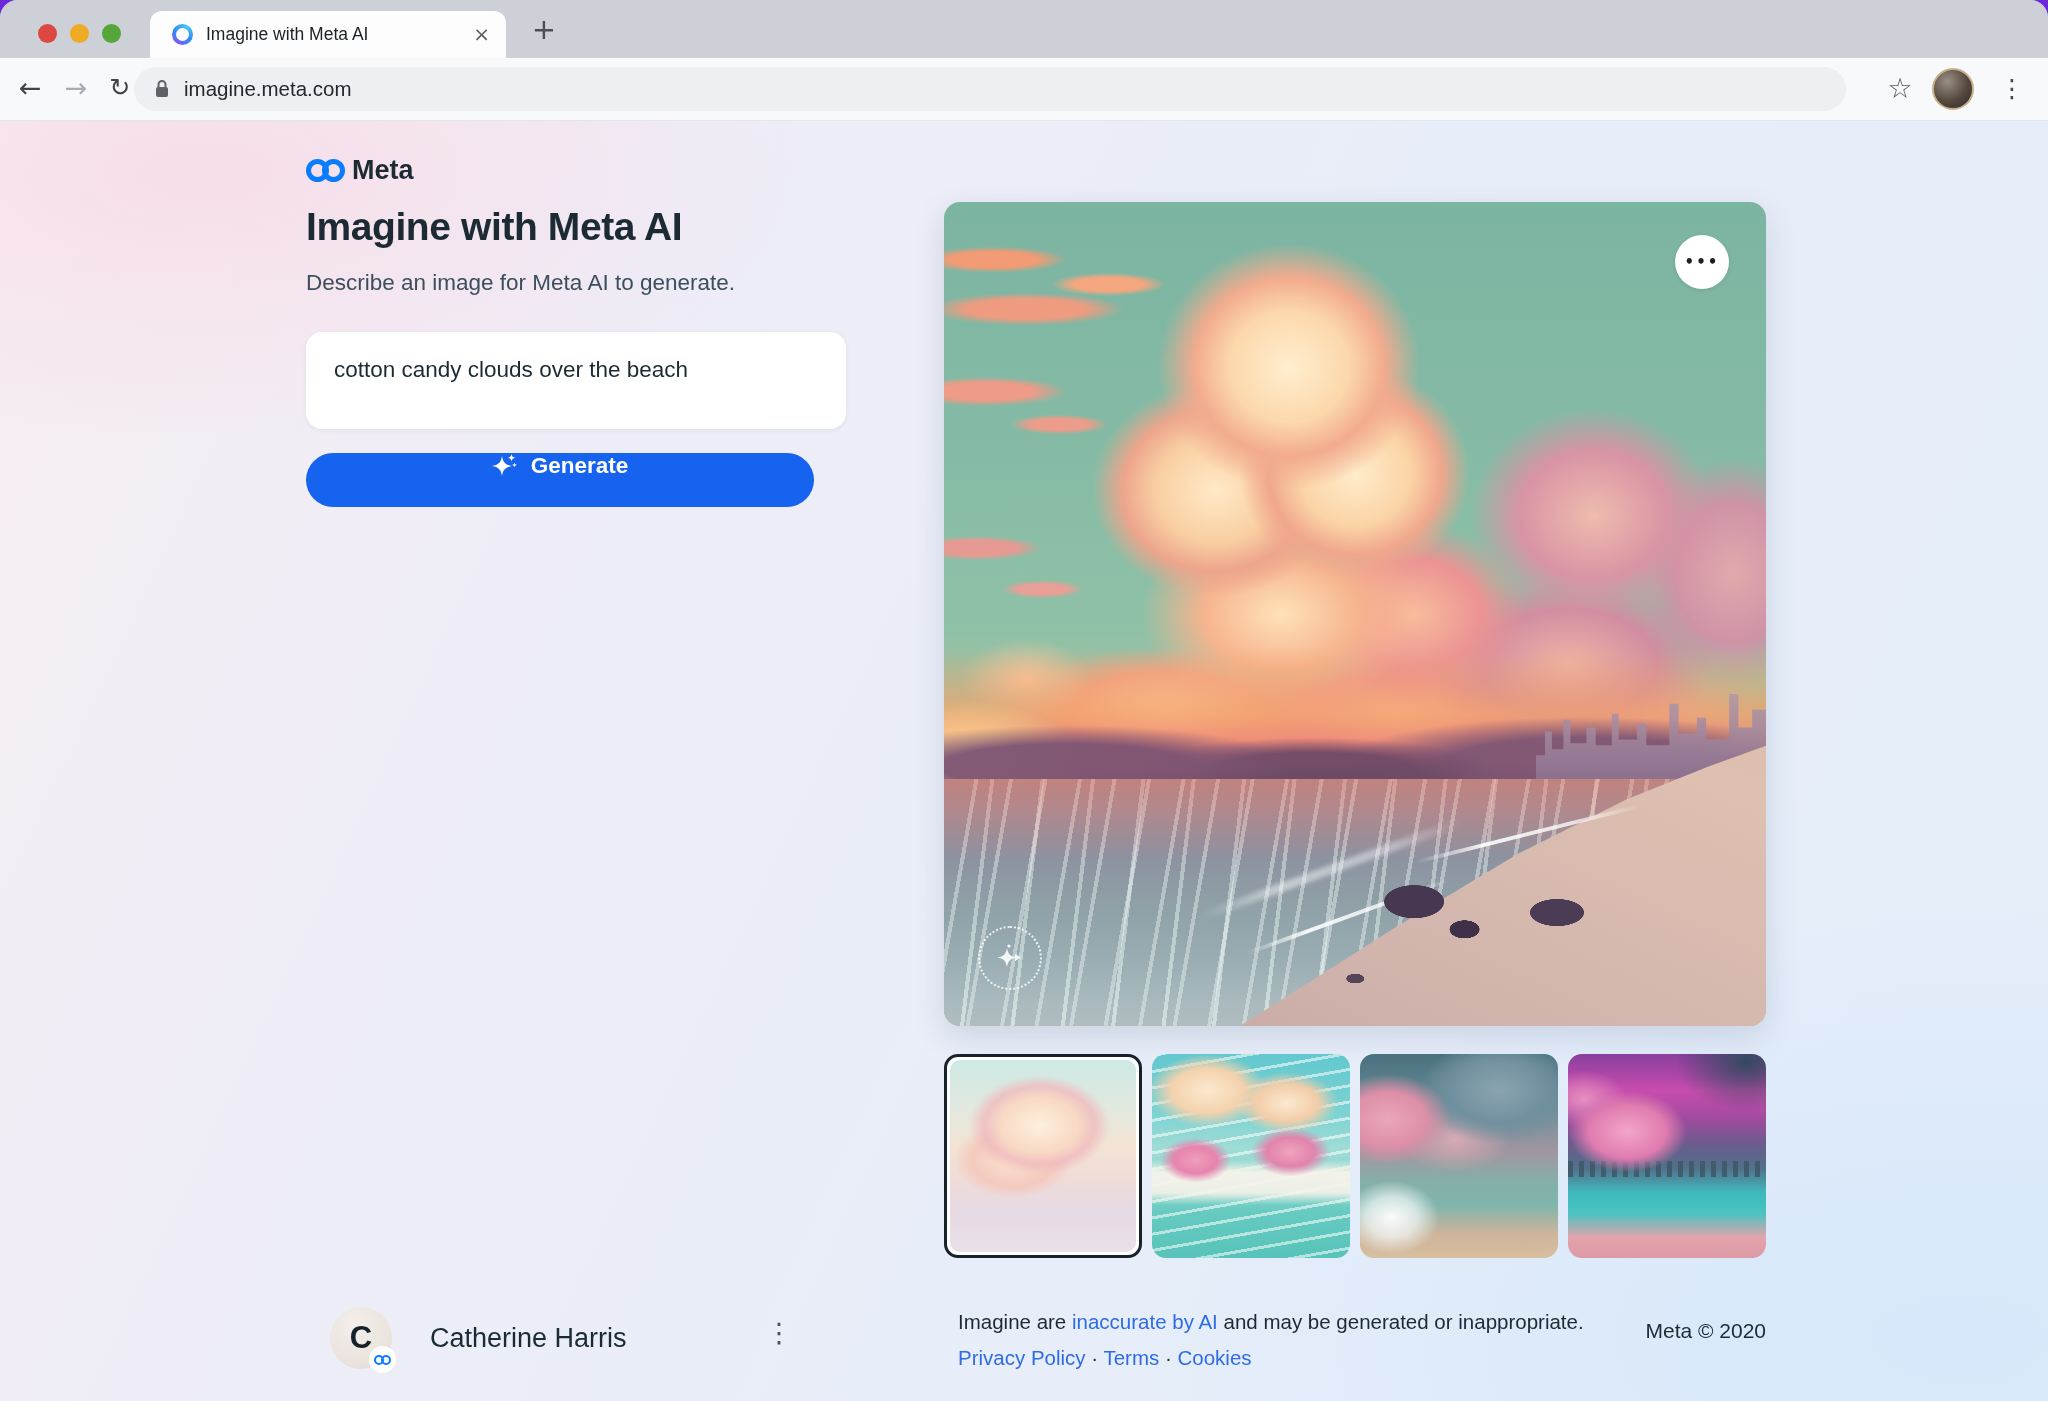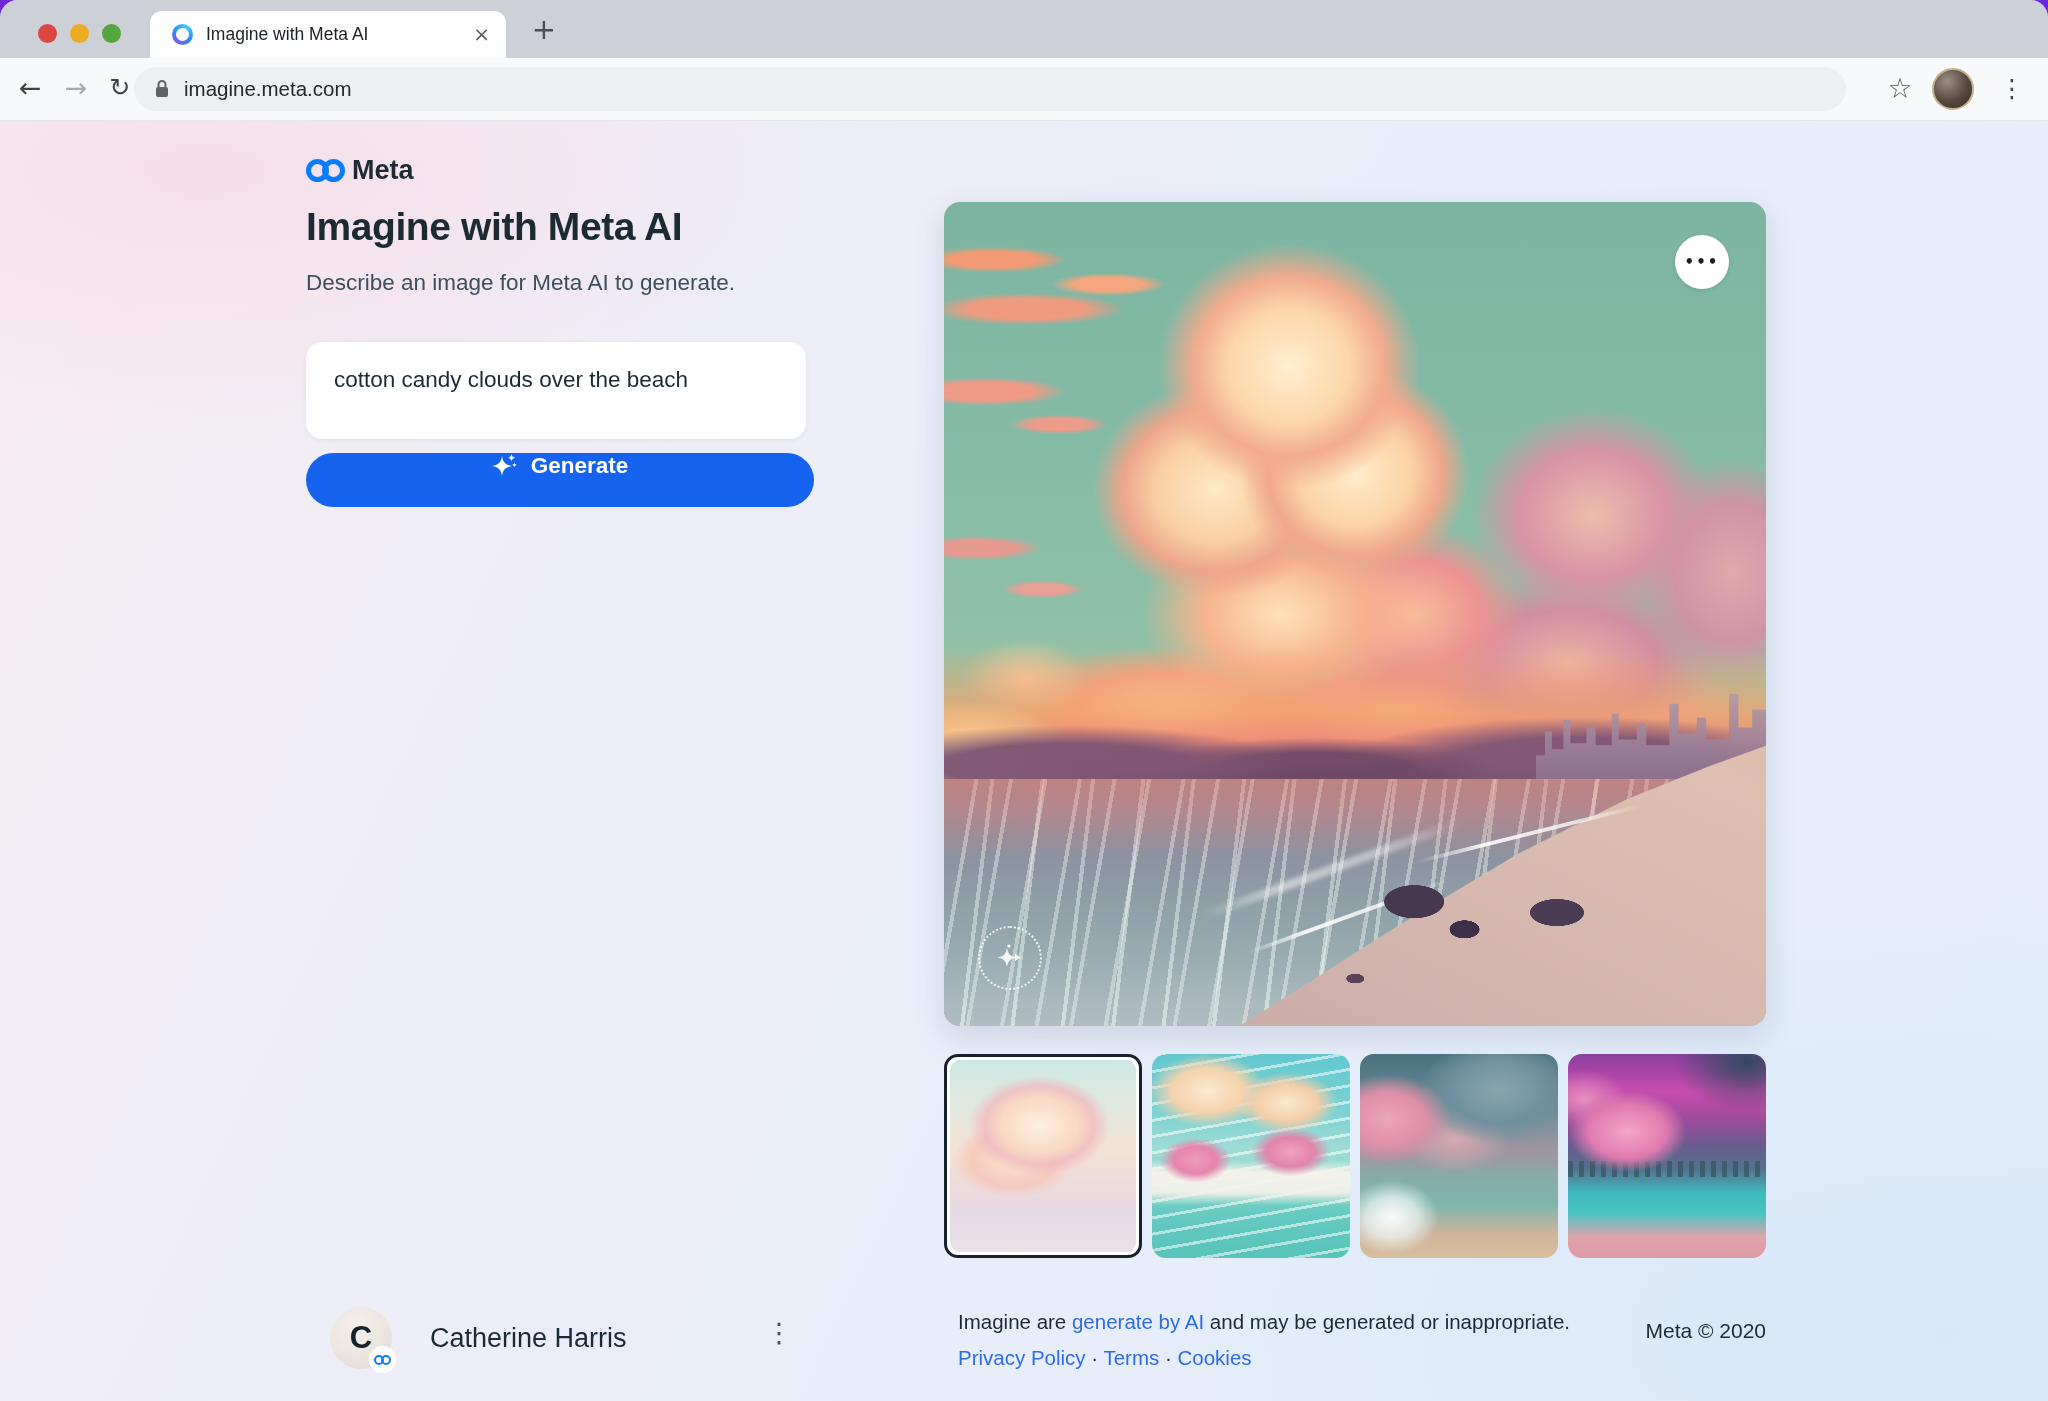--- a/index.html
+++ b/index.html
@@ -40,21 +40,21 @@
       linear-gradient(115deg,#f7edf2 0%,#eeedf7 28%,#e8eef9 55%,#e4edf9 100%); }
 
   .brand { position:absolute; left:306px; top:34px; display:flex; align-items:center; gap:7px; }
   .inf { position:relative; width:39px; height:23px; }
   .inf i { position:absolute; top:0; width:23px; height:23px; border:5.5px solid #0a7cff; border-radius:50%; }
   .inf i.l{ left:0; } .inf i.r{ left:16px; }
   .brand-name { font-size:27px; font-weight:600; color:#1c2b33; }
   .h1 { position:absolute; left:306px; top:84px; font-size:39px; font-weight:700; color:#1c2b33; letter-spacing:-.4px; }
   .sub { position:absolute; left:306px; top:149px; font-size:22.5px; color:#3d4f5c;text-align:right; }
 
-  .prompt-card { position:absolute; left:306px; top:221px; width:500px; height:97px; background:#fff; border-radius:16px;
+  .prompt-card { position:absolute; left:306px; top:211px; width:540px; height:97px; background:#fff; border-radius:16px;
                  box-shadow:0 1px 4px rgba(40,60,90,.08); }
   .prompt-card textarea { width:100%; height:100%; border:none; outline:none; resize:none; background:transparent;
                  padding:25px 28px; font-family:inherit; font-size:22.5px; color:#1c2b33; }
   .generate { position:absolute; left:306px; top:332px; width:508px; height:54px; border:none; border-radius:27px;
               background:#1663ef; color:#fff; font-size:22.5px; font-weight:600;
               display:flex; justify-content:center; gap:13px; cursor:pointer; }
 
   
   .main-image { position:absolute; left:944px; top:81px; width:822px; height:824px; border-radius:16px; overflow:hidden;
                 box-shadow:0 10px 30px rgba(80,90,120,.18); }
@@ -264,21 +264,21 @@
         <div class="thumb" aria-label="variation-3">
             <div class="timg t3"></div>
           </div>
         <div class="thumb" aria-label="variation-4">
             <div class="timg t4"></div>
           </div>
       </div>
 
       <div class="footer">
         <div class="disclaimer">
-          <span>Imagine are </span><a>generate by AI</a><span> and may be generated or inappropriate.</span>
+          <span>Imagine are </span><a>inaccurate by AI</a><span> and may be generated or inappropriate.</span>
         </div>
         <div class="links">
           <a>Privacy Policy</a>
           <span>·</span>
           <a>Terms</a>
           <span>·</span>
           <a>Cookies</a>
         </div>
       </div>
 

